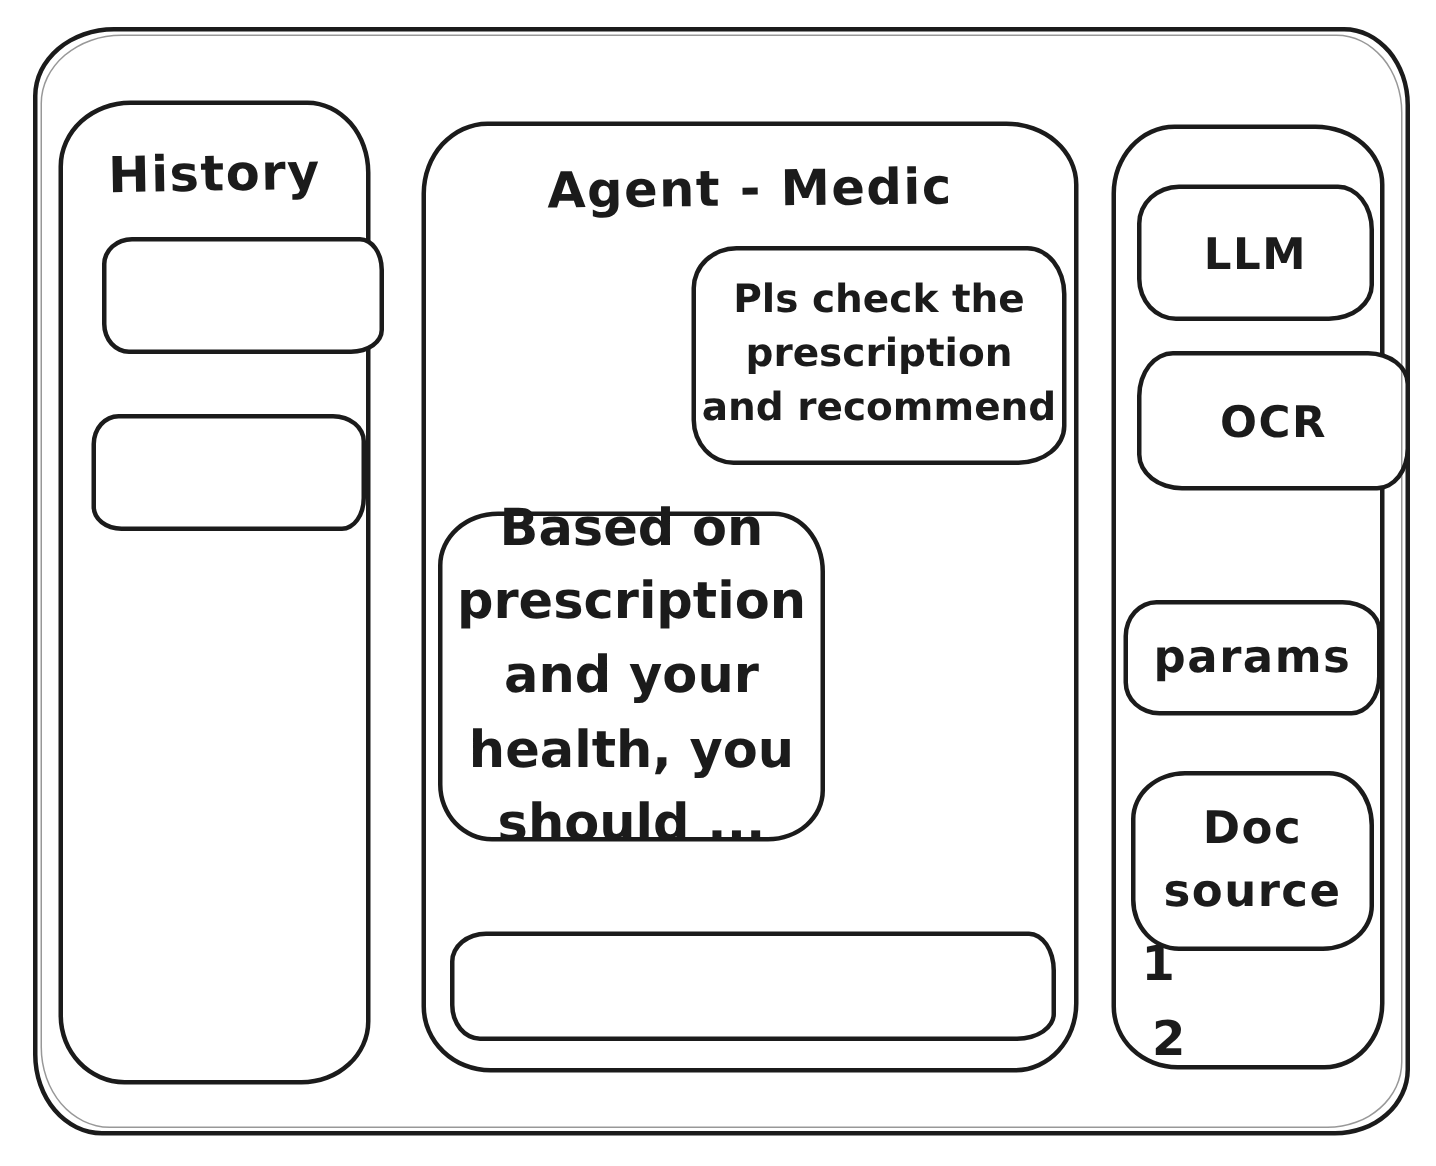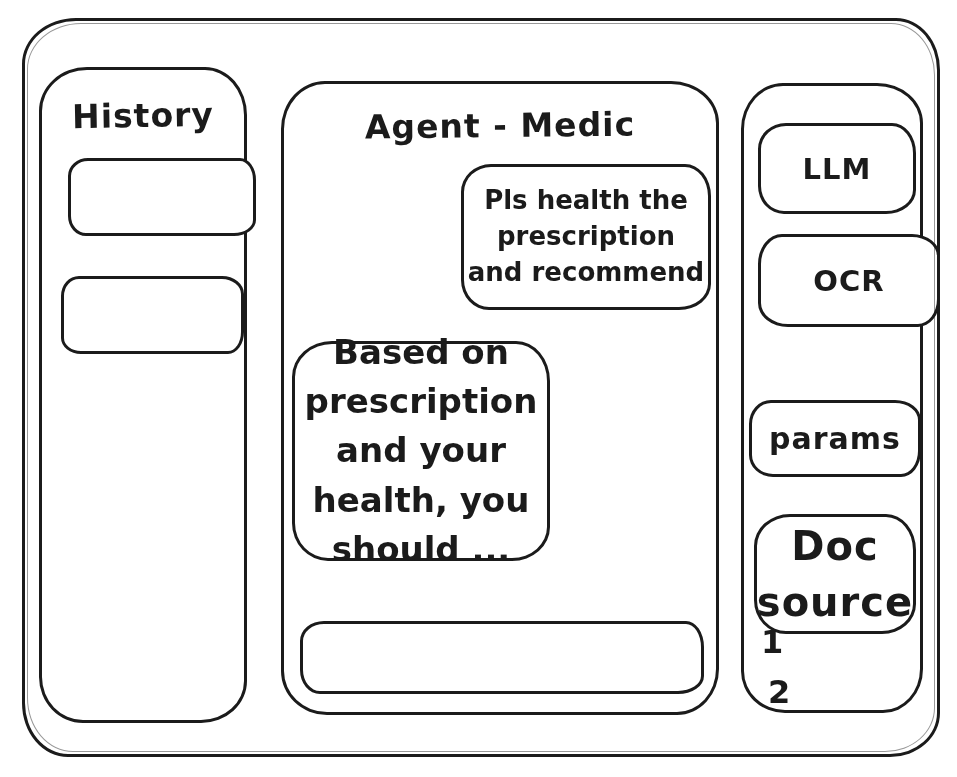--- a/index.html
+++ b/index.html
@@ -120,21 +120,21 @@
   }
   .tool-btn.params{
     left:5px;top:314px;width:172px;height:77px;
     border-radius:22px 26px 20px 24px / 24px 20px 26px 22px;
     font-size:30px;
     text-align:center;
   }
   .tool-btn.docsource{
     left:10px;top:428px;width:162px;height:120px;
     border-radius:36px 30px 34px 32px / 32px 36px 30px 34px;
-    font-size:40px;line-height:1.4;
+    font-size:30px;line-height:1.4;
   }
   .doc-item{
     position:absolute;
     font-size:32px;font-weight:600;
     background:transparent;border:none;
     line-height:1;
   }
   .doc-item.one{left:17px;top:540px;}
   .doc-item.two{left:24px;top:590px;}
 </style>
@@ -145,21 +145,21 @@
   <div class="sk frame dbl">
 
     <div class="sk sidebar">
       <div class="panel-title">History</div>
       <div class="history-item h1"></div>
       <div class="history-item h2"></div>
     </div>
 
     <div class="sk chat">
       <div class="panel-title">Agent - Medic</div>
-      <div class="bubble user">Pls health the
+      <div class="bubble user">Pls check the
 prescription
 and recommend</div>
       <div class="bubble assistant">Based on
 prescription
 and your
 health, you
 should ...</div>
       <div class="chat-input"></div>
     </div>
 

